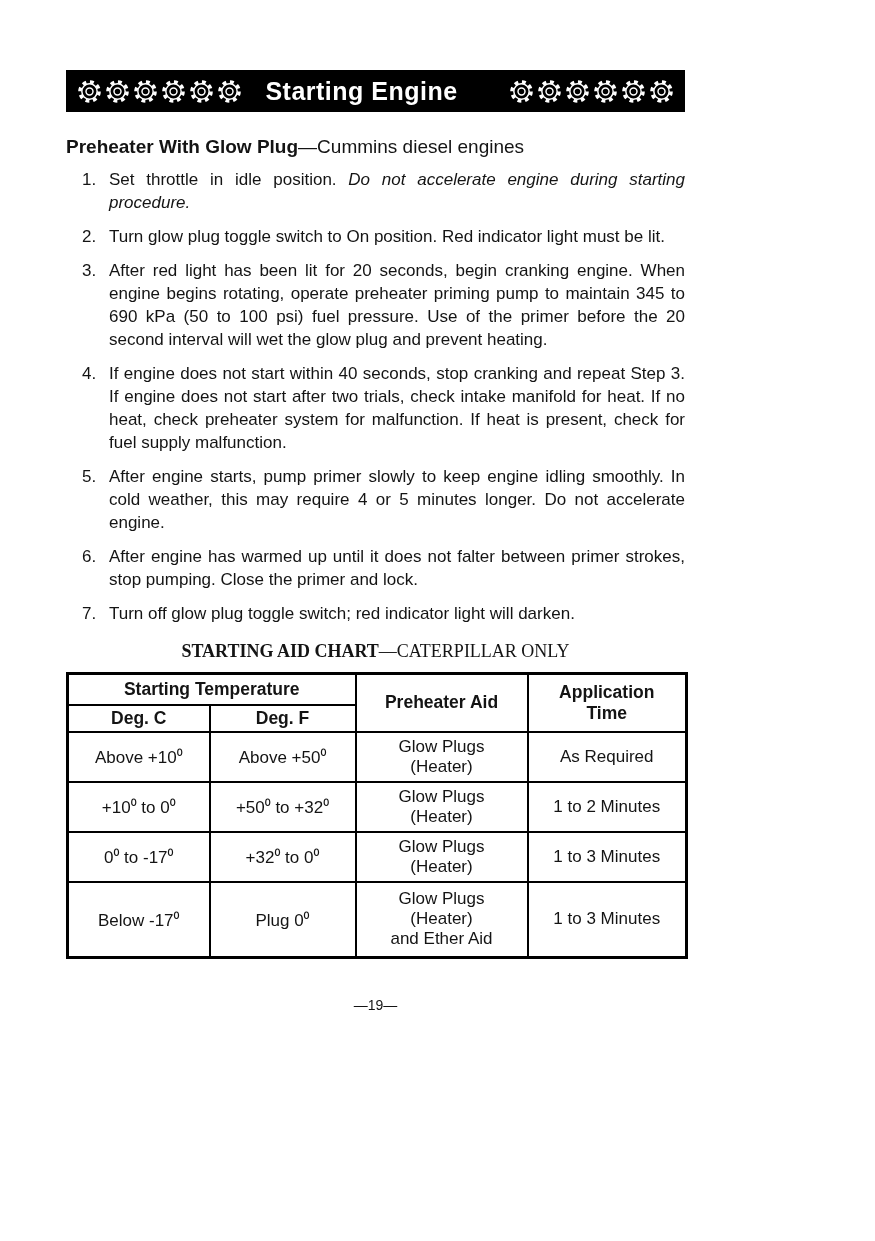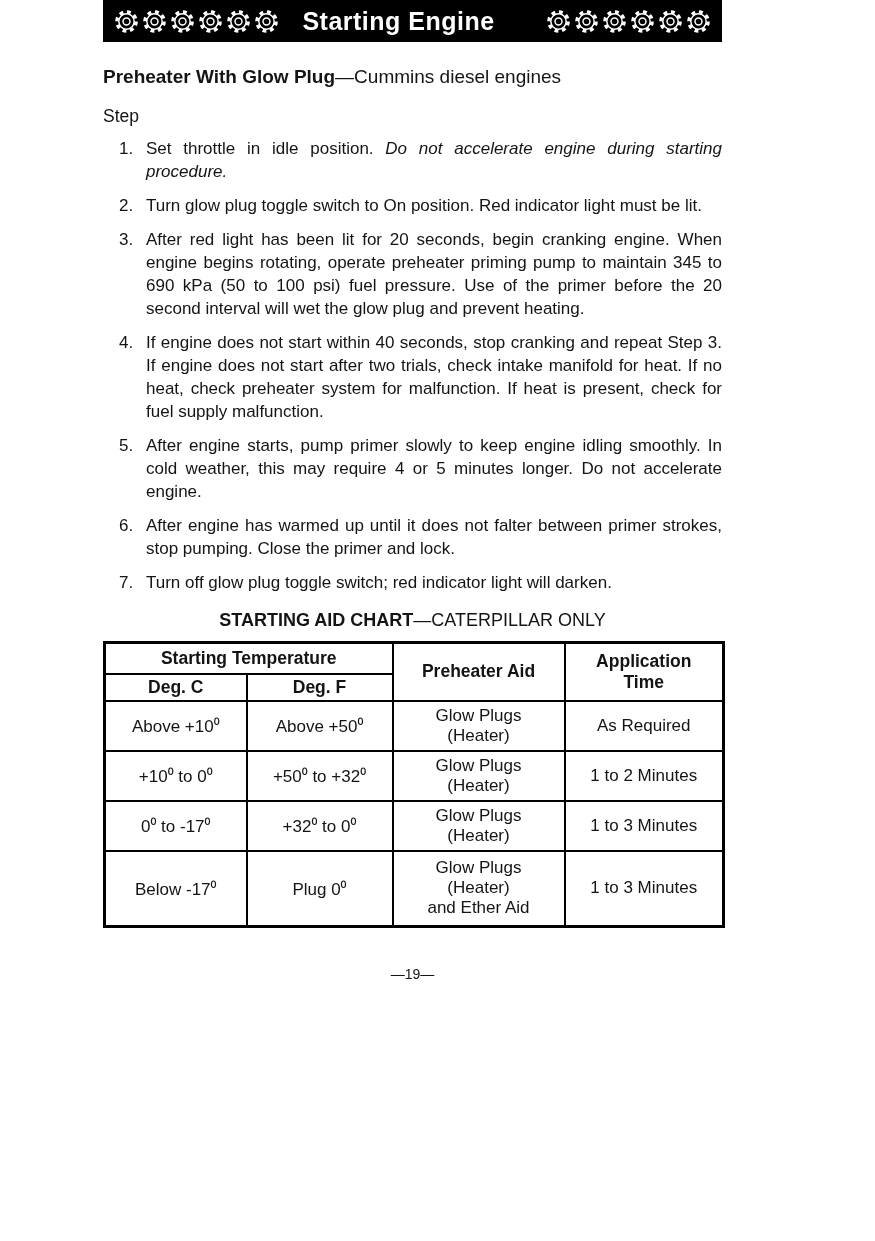--- a/index.html
+++ b/index.html
@@ -1,21 +1,21 @@
 <!DOCTYPE html>
 <html><head>
 <meta charset="utf-8">
 <style>
   html,body { margin:0; padding:0; background:#e8e8e8; }
   .page {
     position:relative; width:875px; height:1241px; margin:0 auto;
     background:#ffffff; overflow:hidden; color:#141414;
     font-family:"Liberation Sans", sans-serif;
   }
-  .content { margin-left:103px; width:619px; }
+  .content { margin-left:66px; width:619px; padding-top:70px; }
 
   
   .title-band {
     height:42px; background:#000000; display:flex; align-items:center;
     justify-content:space-between; padding:0 10px; box-sizing:border-box;
   }
   .gear-row { display:flex; align-items:center; gap:1px; }
   .gear { width:27px; height:27px; display:block; }
   .band-title {
     color:#ffffff; font-weight:bold; font-size:25px; letter-spacing:0.5px;
@@ -32,21 +32,21 @@
 
   .steps { margin:10px 0 0 0; padding:0; list-style:none; }
   .steps li {
     display:flex; margin:0 0 11px 0; padding-left:16px;
     font-size:17px; line-height:23px;
   }
   .steps .num { width:27px; flex:0 0 27px; }
   .steps .txt { flex:1; text-align:justify; }
   .steps .it { font-style:italic; }
 
-  .chart-title { text-align:center; font-size:18px; margin:16px 0 0 0; }
+  .chart-title { text-align:center; font-size:18px; margin:16px 0 0 0;font-family:Liberation Serif, serif; }
   .chart-title .b { font-weight:bold; }
 
   
   table.aid-table {
     border-collapse:collapse; table-layout:fixed; width:619px;
     margin-top:10px; border:3px solid #000;
     font-size:17px;
   }
   .aid-table th, .aid-table td {
     border:2px solid #000; text-align:center; vertical-align:middle;
@@ -115,21 +115,20 @@
           </svg>
         <svg class="gear">
             <use href="#gear-sym"></use>
           </svg>
       </div>
     </div>
 
     <h2 class="h2"><span class="b">Preheater With Glow Plug</span><span>—Cummins diesel engines</span></h2>
 
 
-    <p class="step-label">Step</p>
 
     <ol class="steps">
       <li>
         <span class="num">1.</span>
         <span class="txt"><span>Set throttle in idle position. </span><span class="it">Do not accelerate engine during starting procedure.</span></span>
       </li>
       <li>
         <span class="num">2.</span>
         <span class="txt"><span>Turn glow plug toggle switch to On position. Red indicator light must be lit.</span><span class="it"></span></span>
       </li>

